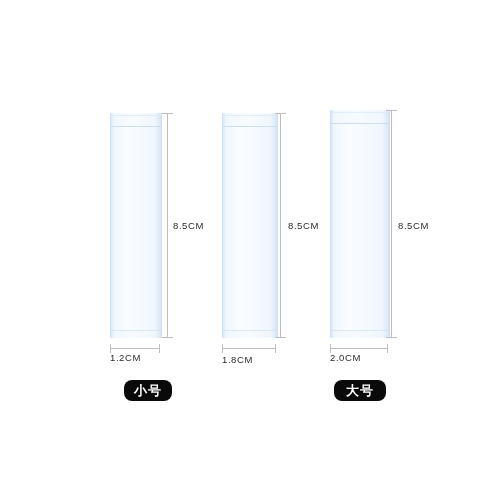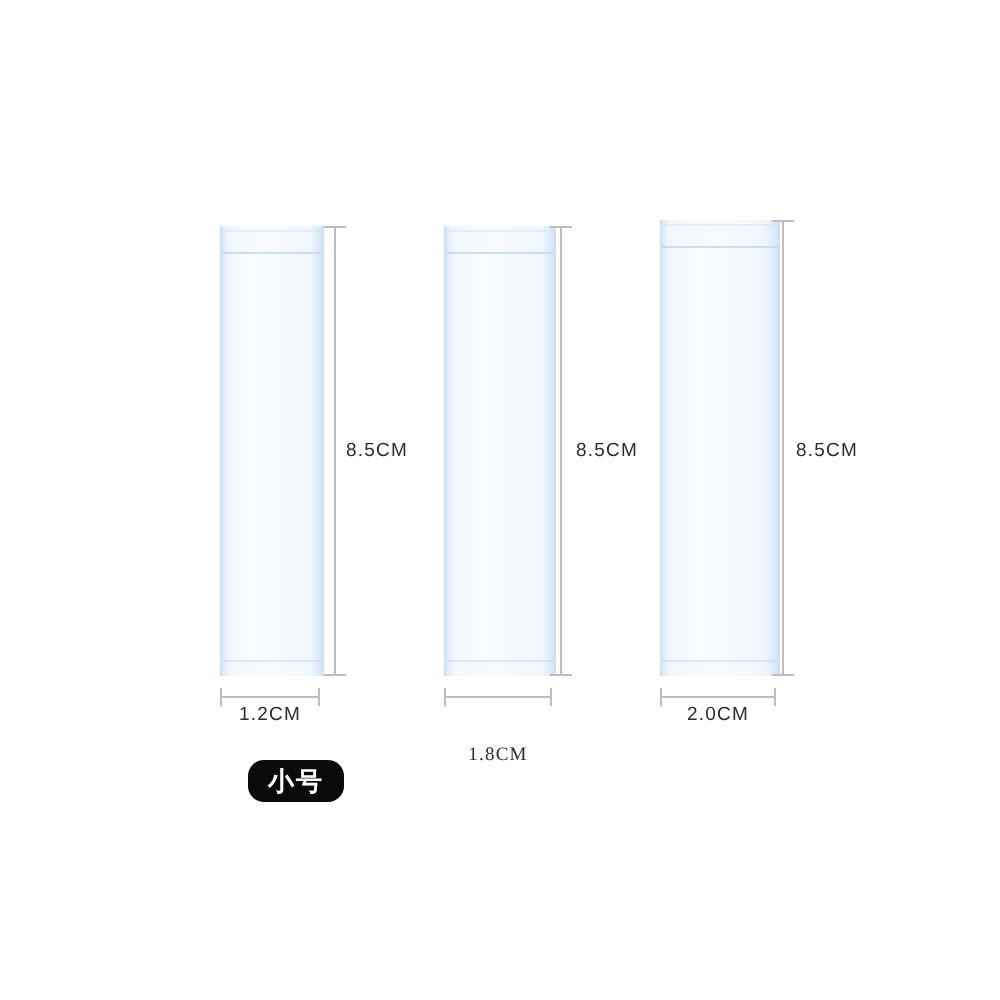--- a/index.html
+++ b/index.html
@@ -121,21 +121,20 @@
   }
   .dim-horizontal .cap.left  { left: 0; }
   .dim-horizontal .cap.right { right: 0; }
 
   .dim-horizontal-label {
     position: absolute;
     font-size: 9.5px;
     color: #2b2b2b;
     letter-spacing: 0.6px;
     white-space: nowrap;
-    text-align: center;
     font-family: "Liberation Sans", sans-serif;
   }
 
   
   .size-badge {
     position: absolute;
     height: 21px;
     line-height: 21px;
     background: #0a0a0a;
     color: #ffffff;
@@ -179,33 +178,34 @@
       </div>
       <div class="dim-vertical" style="left: 280px; top: 113px; height: 225px;">
         <div class="cap top"></div>
         <div class="cap bot"></div>
       </div>
       <div class="dim-vertical-label" style="left: 288px; top: 220px;">8.5CM</div>
       <div class="dim-horizontal" style="left: 222px; top: 348px; width: 54px;">
         <div class="cap left"></div>
         <div class="cap right"></div>
       </div>
-      <div class="dim-horizontal-label" style="left: 222px; top: 373px; width: 54px; font-family: Liberation Serif, serif;">1.8CM</div>
+      <div class="dim-horizontal-label" style="left: 222px; top: 354px; width: 54px;">1.8CM</div>
     </div>
     <div class="product-group" style="left: 0px; width: 500px;">
       <div class="bag" style="left: 330px; top: 110px; width: 58px; height: 228px;">
         <div class="bag-seal-top2"></div>
         <div class="bag-seal-top"></div>
         <div class="bag-gloss"></div>
         <div class="bag-seal-bottom"></div>
       </div>
       <div class="dim-vertical" style="left: 391px; top: 110px; height: 228px;">
         <div class="cap top"></div>
         <div class="cap bot"></div>
       </div>
       <div class="dim-vertical-label" style="left: 398px; top: 220px;">8.5CM</div>
       <div class="dim-horizontal" style="left: 330px; top: 348px; width: 58px;">
         <div class="cap left"></div>
         <div class="cap right"></div>
       </div>
       <div class="dim-horizontal-label" style="left: 330px; top: 352px; width: 58px;">2.0CM</div>
+      <div class="size-badge" style="left: 334px; top: 380px; width: 52px;">大号</div>
     </div>
   </div>
 
 </body></html>

